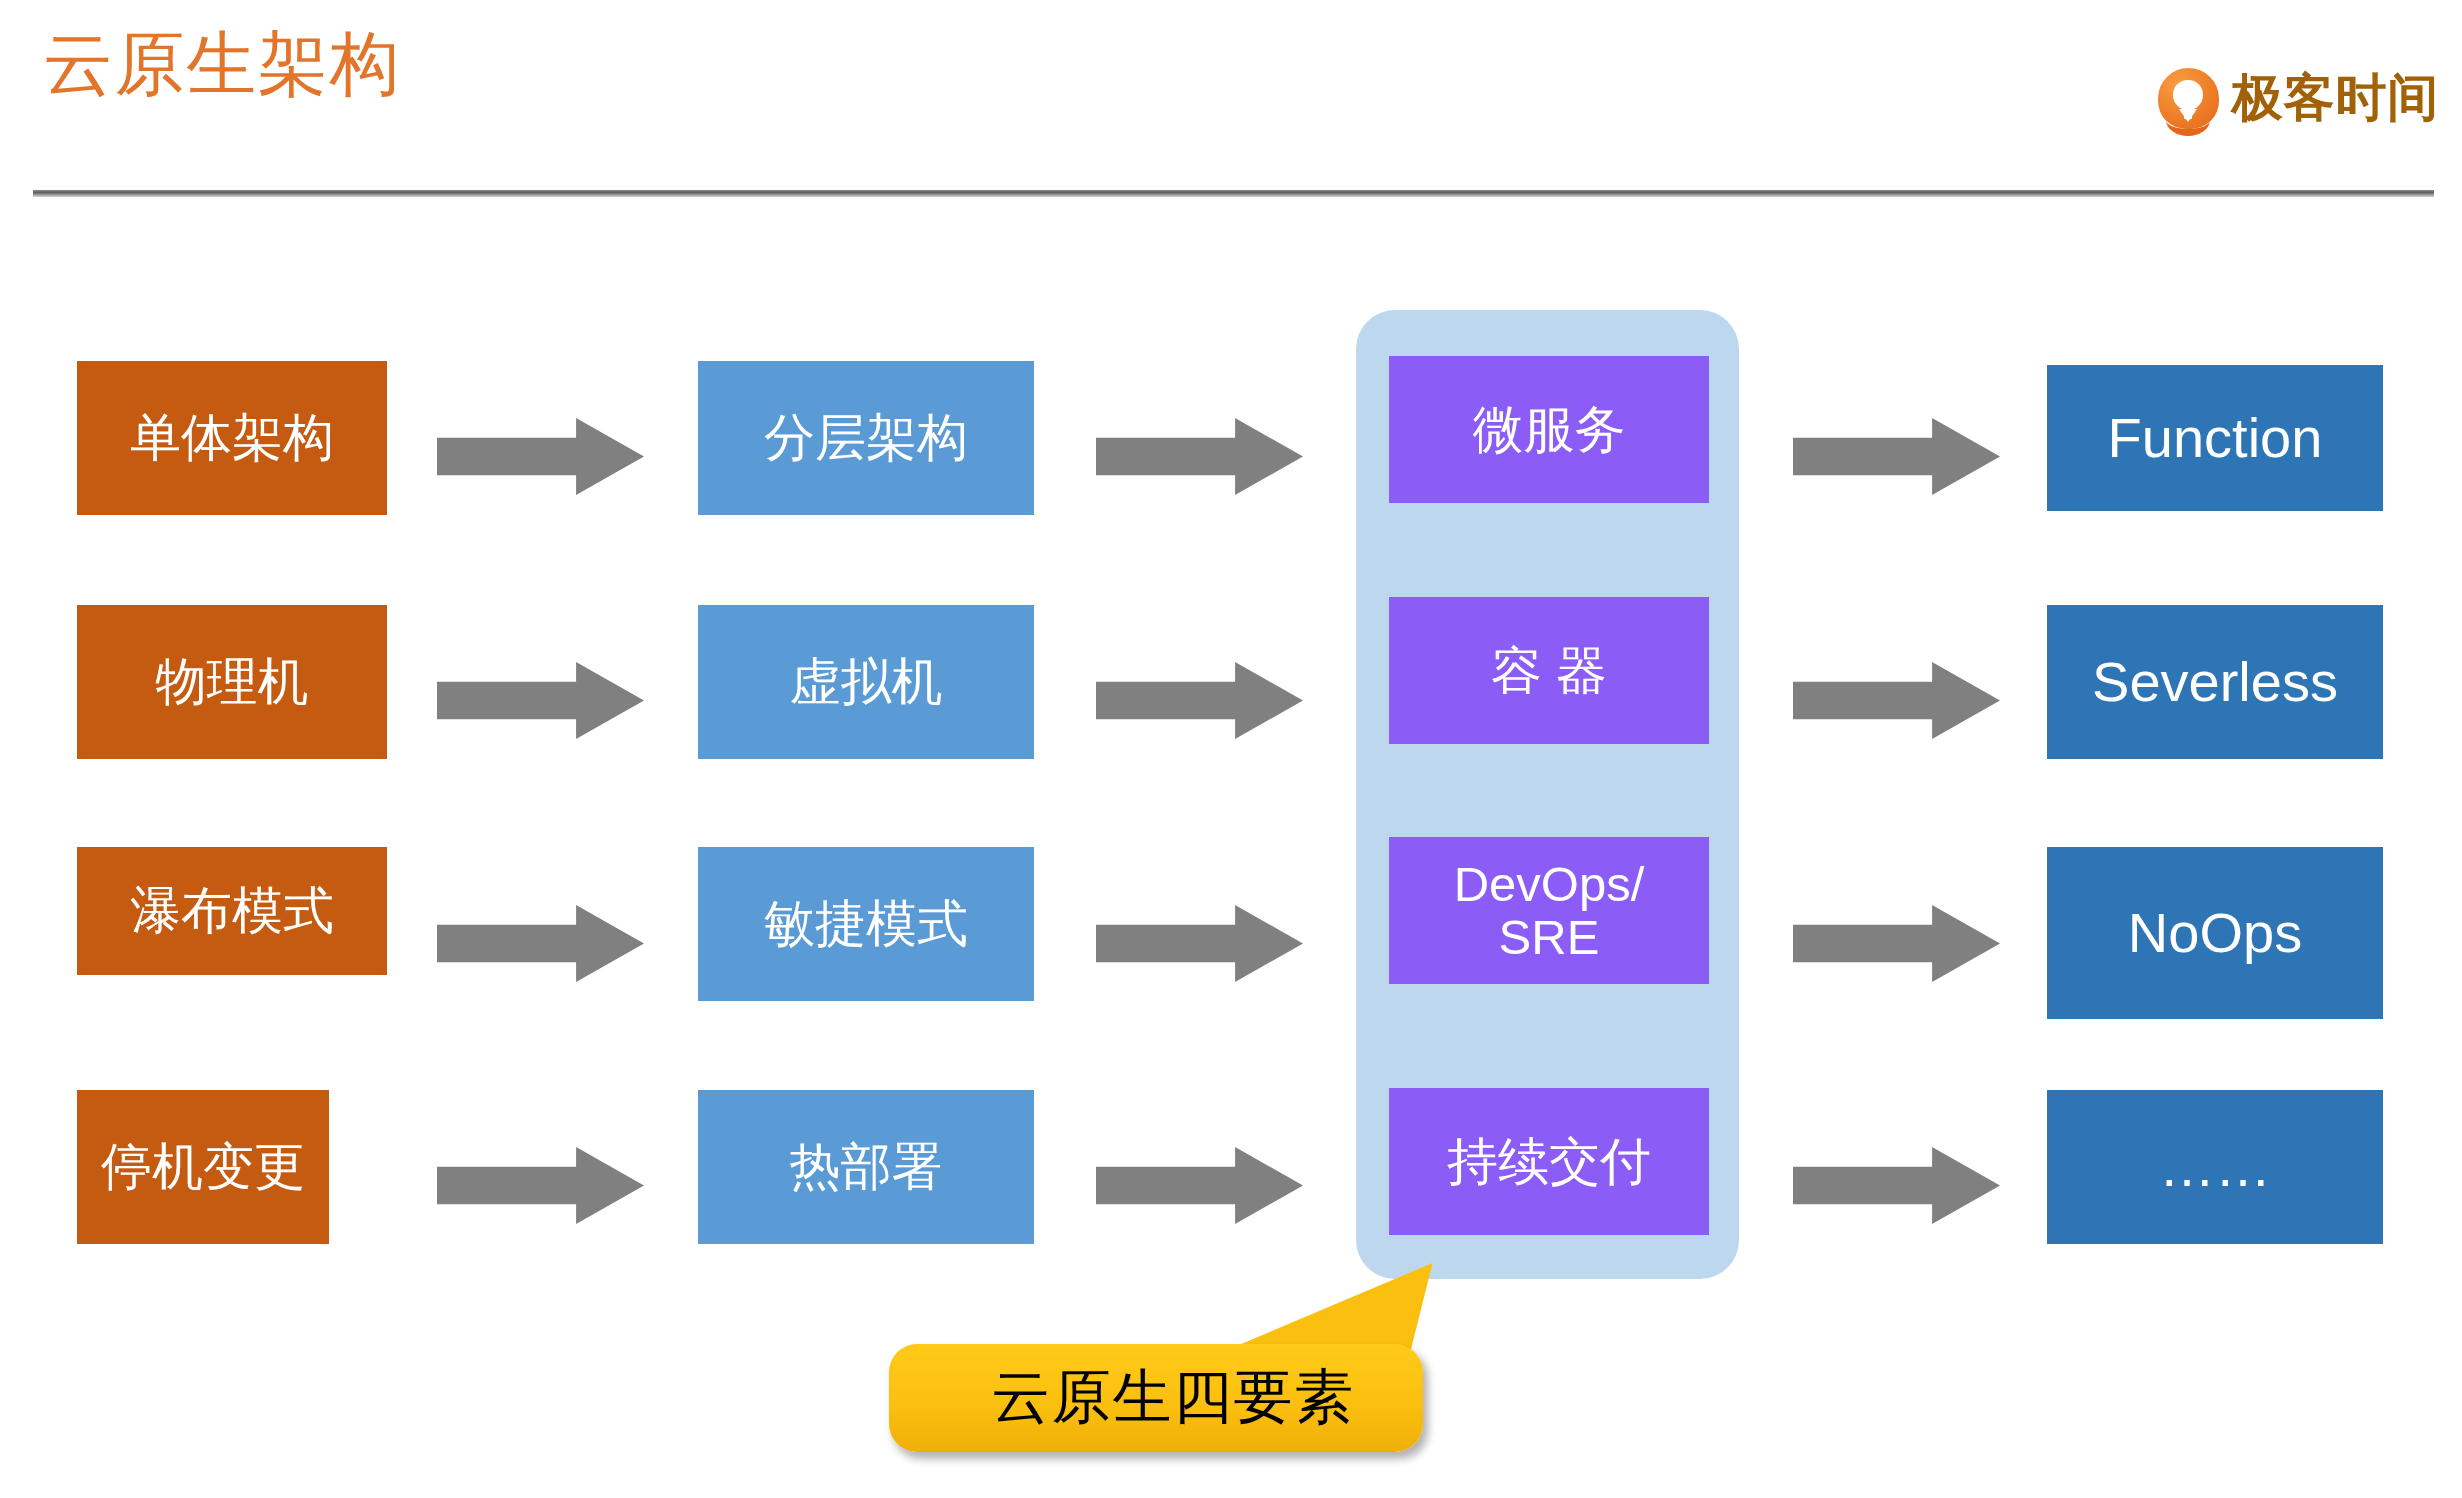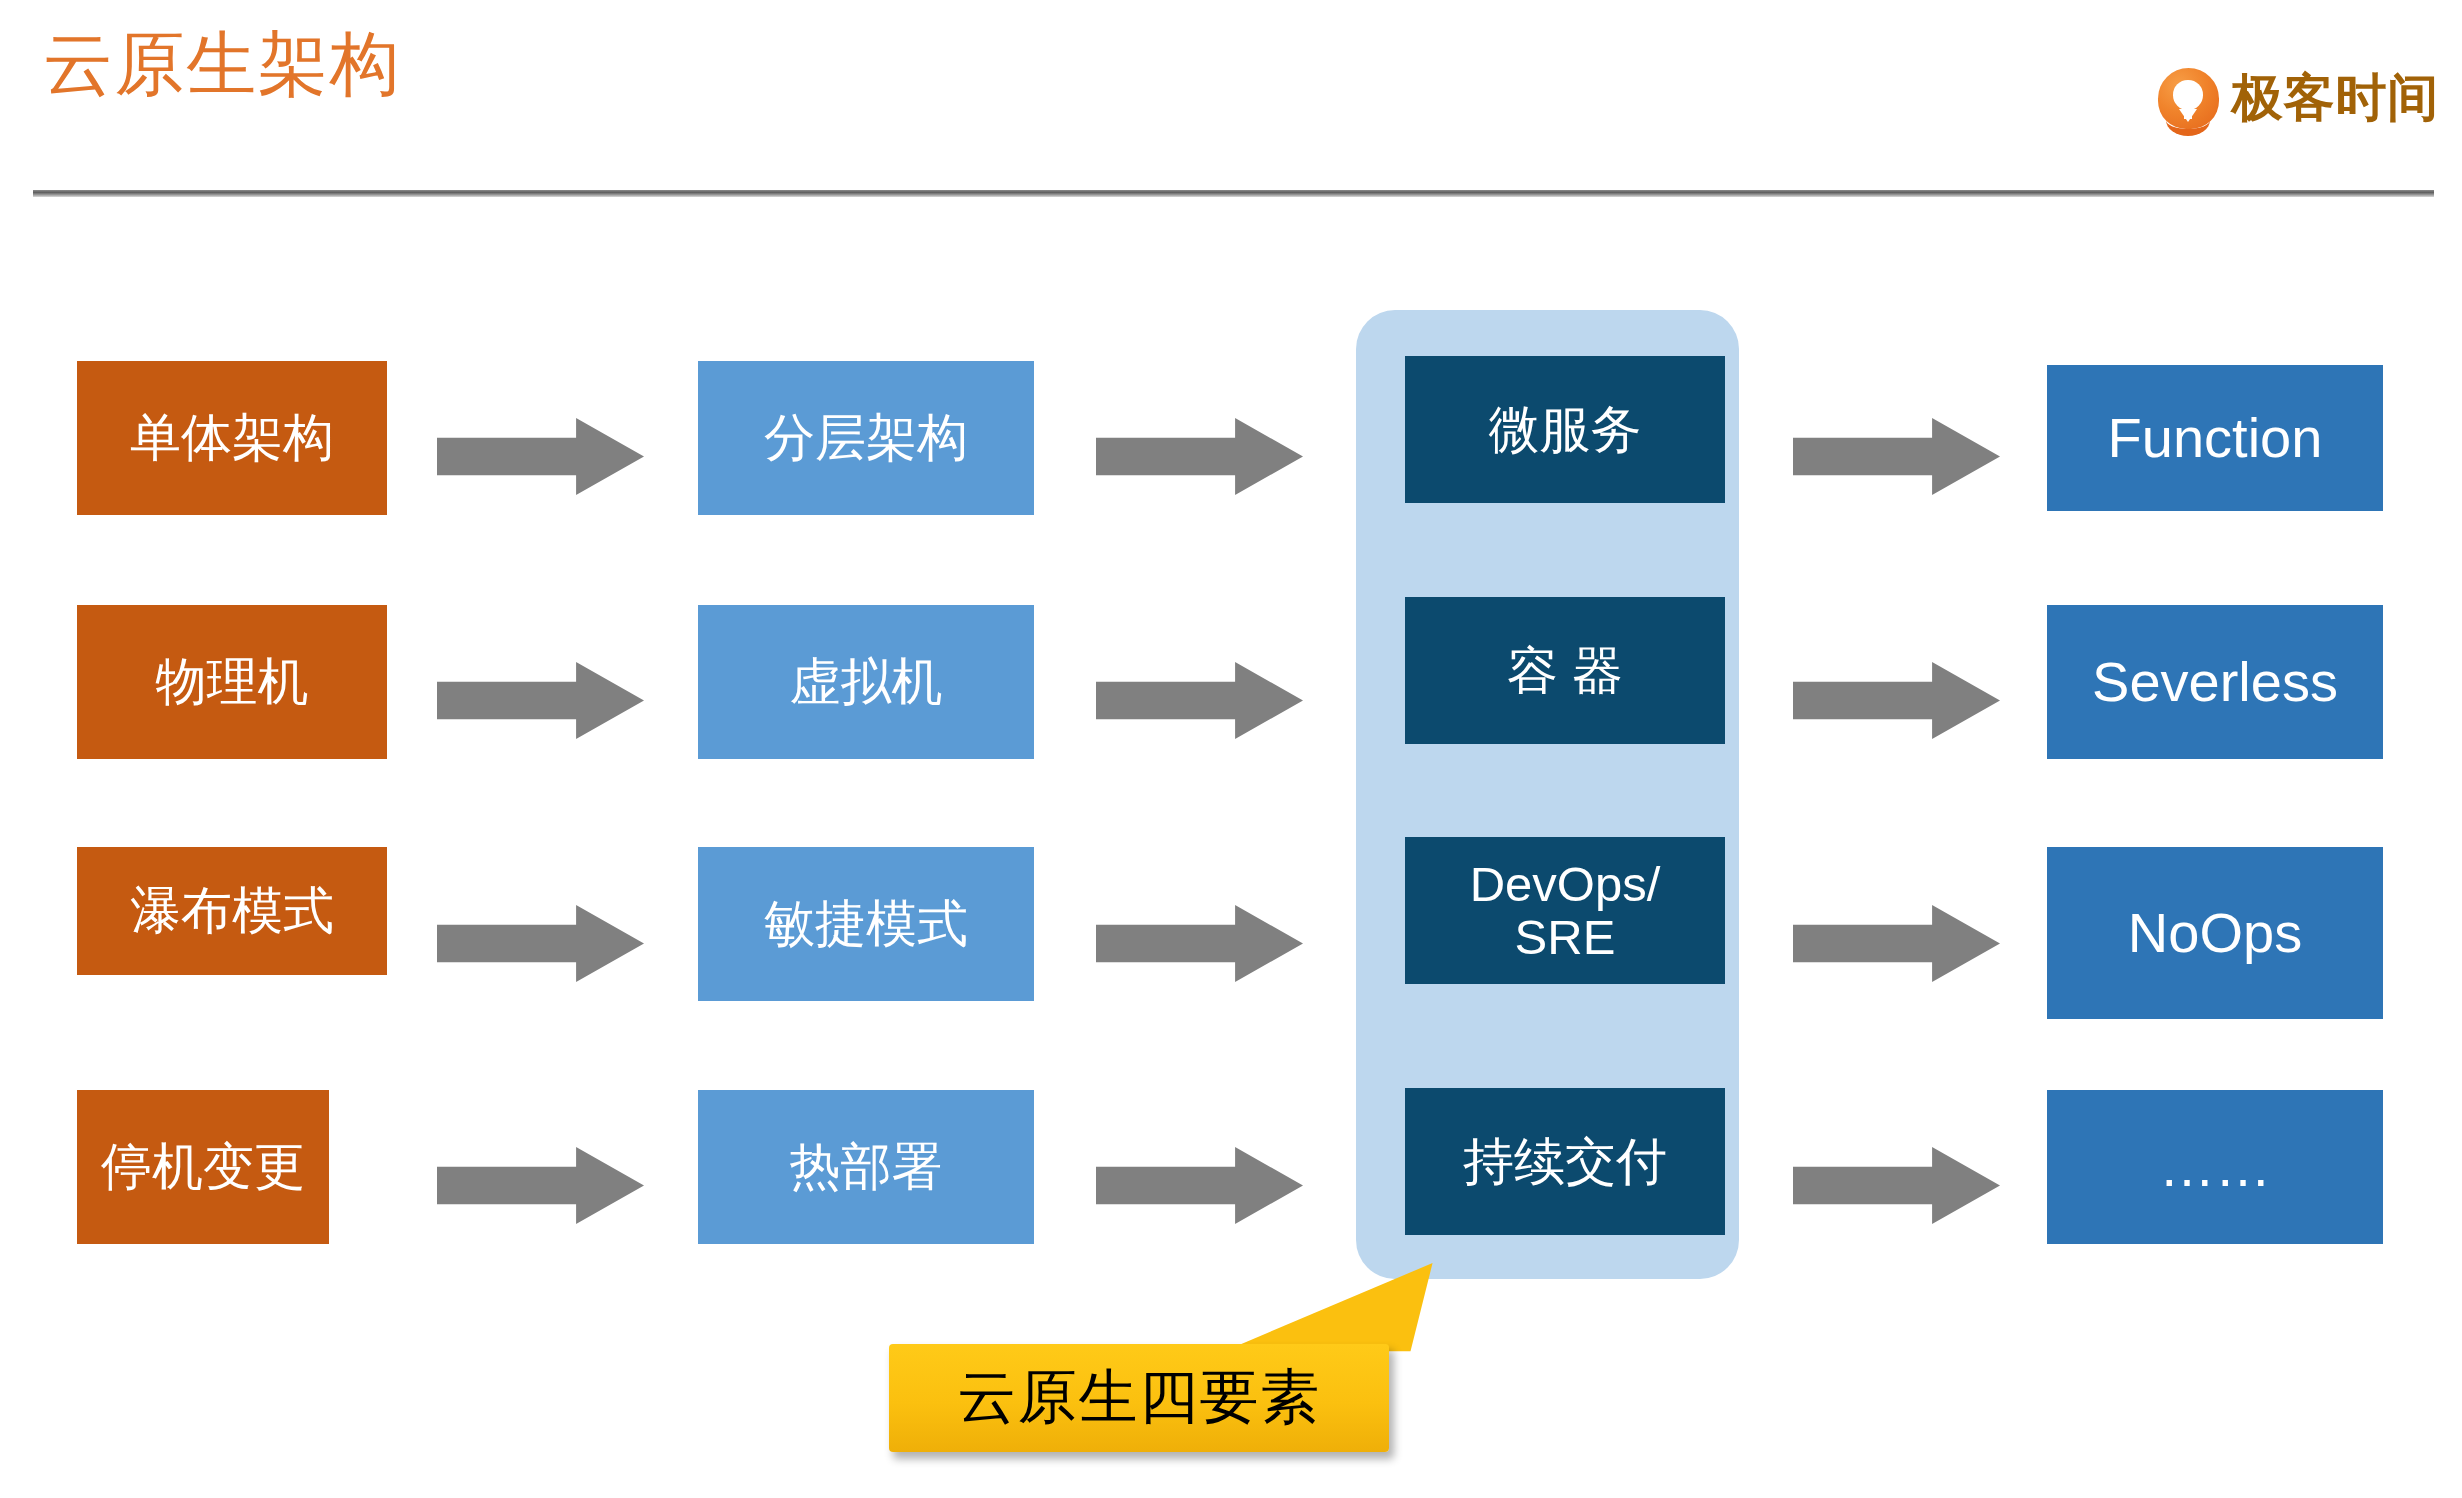--- a/index.html
+++ b/index.html
@@ -108,21 +108,21 @@
     font-size: 51px;
     line-height: 1.05;
     white-space: pre-line;
     box-sizing: border-box;
   }
   .stage-box.latin { font-size: 56px; }
   .stage-box.two-line { font-size: 49px; line-height: 1.08; }
 
   .col-legacy  { background: #C55A11; }
   .col-layered { background: #5B9BD5; }
-  .col-native  { background: #0c4a6e; margin-left: 16px; }
+  .col-native  { background: #8b5cf6; }
   .col-future  { background: #2E75B6; }
 
   #native-container {
     position: absolute;
     left: 1356px;
     top: 310px;
     width: 383px;
     height: 969px;
     background: #BDD7EE;
     border-radius: 39px;
@@ -131,25 +131,26 @@
   .flow-arrow { position: absolute; }
 
   
   #callout {
     position: absolute;
     left: 889px;
     top: 1344px;
     width: 500px;
     height: 108px;
     background: linear-gradient(to bottom, #FFCA18 0%, #FBC00F 55%, #EFAF08 100%);
-    border-radius: 4px;
+    border-radius: 28px;
     display: flex;
     align-items: center;
     justify-content: center;
     box-shadow: 4.9px 6.6px 8.2px rgba(0,0,0,0.30);
+    padding-left: 34px;
   }
   #callout-text {
     font-size: 59px;
     color: #000000;
     letter-spacing: 1.6px;
     white-space: nowrap;
   }
   #callout-pointer {
     position: absolute;
     left: 1224px;

